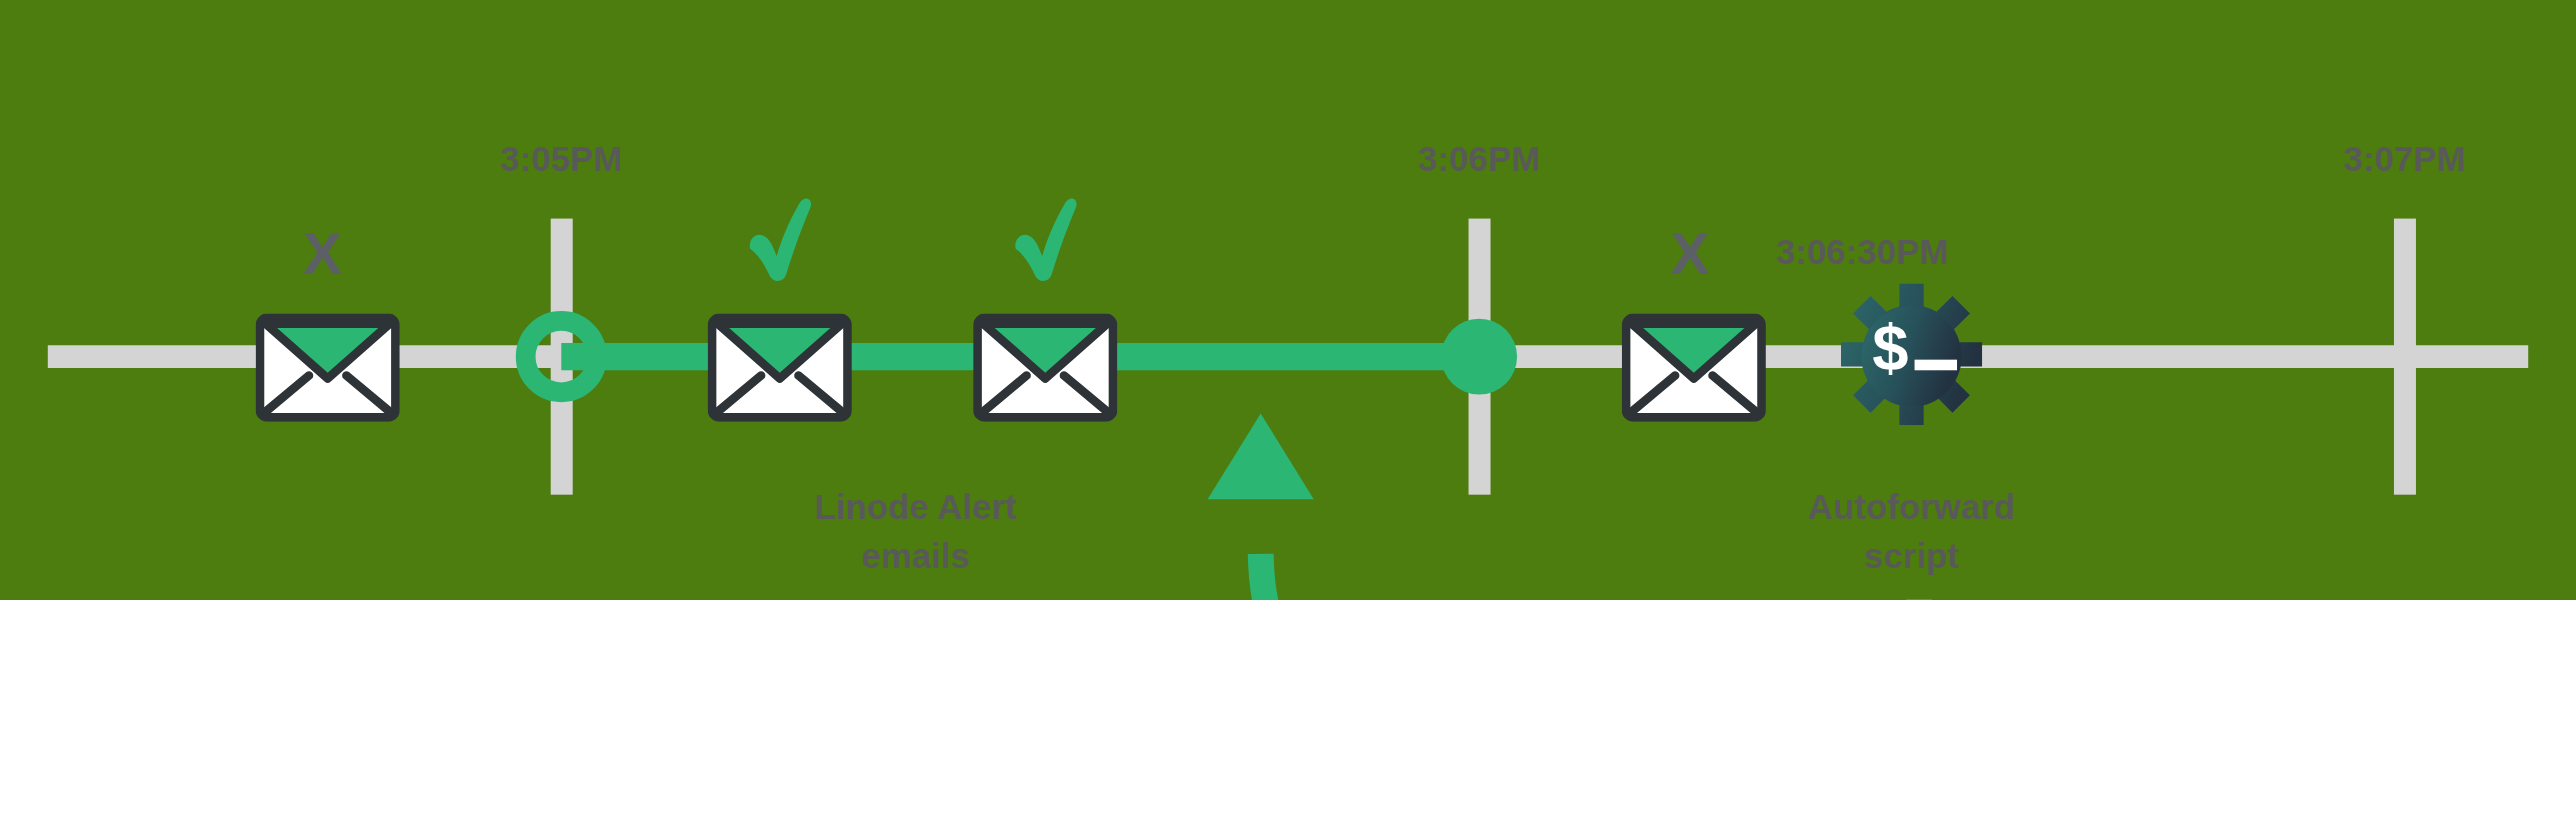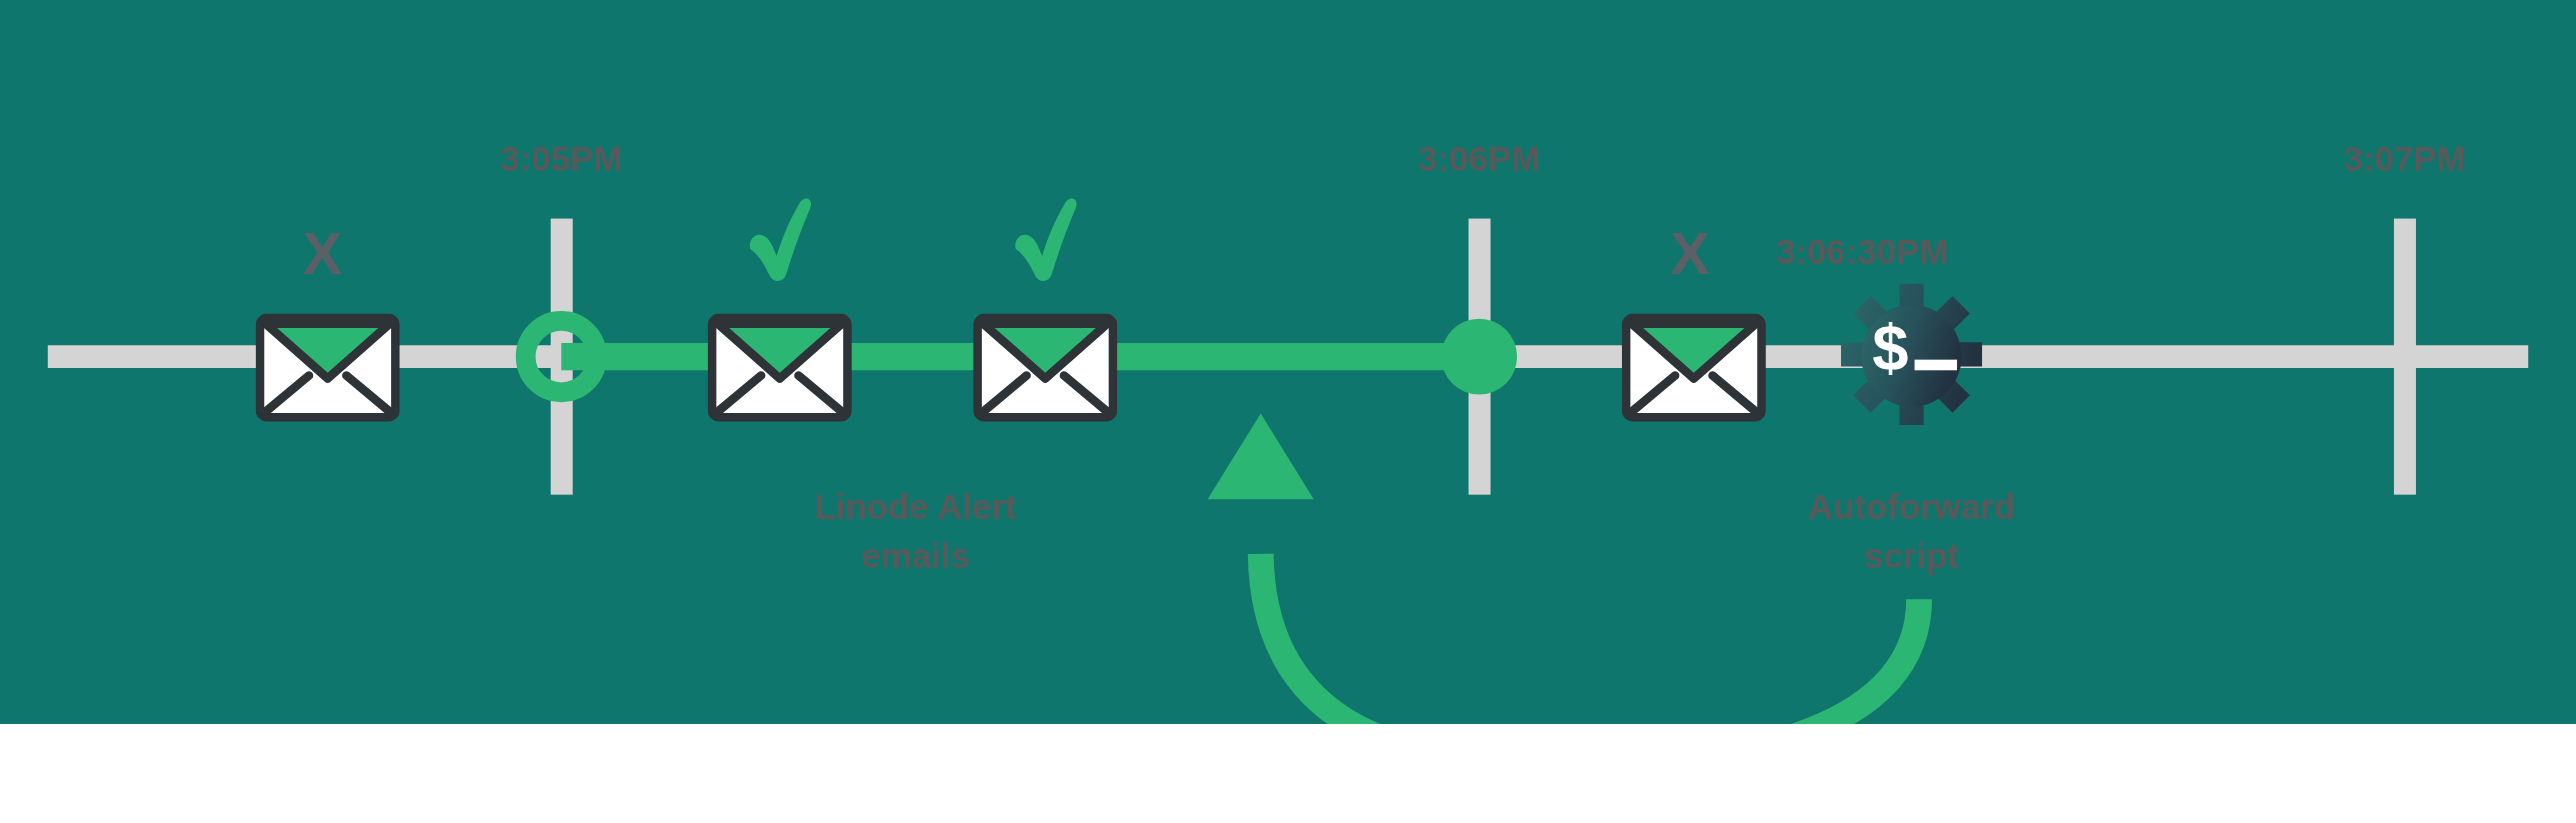--- a/index.html
+++ b/index.html
@@ -7,22 +7,22 @@
     margin: 0;
     padding: 0;
     background: #ffffff;
   }
   body {
     font-family: "Liberation Sans", sans-serif;
   }
   #stage {
     position: relative;
     width: 2576px;
-    height: 724px;
-    background: #0f766e;
+    height: 600px;
+    background: #4d7c0f;
     overflow: hidden;
   }
   #stage svg {
     position: absolute;
     left: 0;
     top: 0;
     width: 2576px;
     height: 824px;
     display: block;
   }

